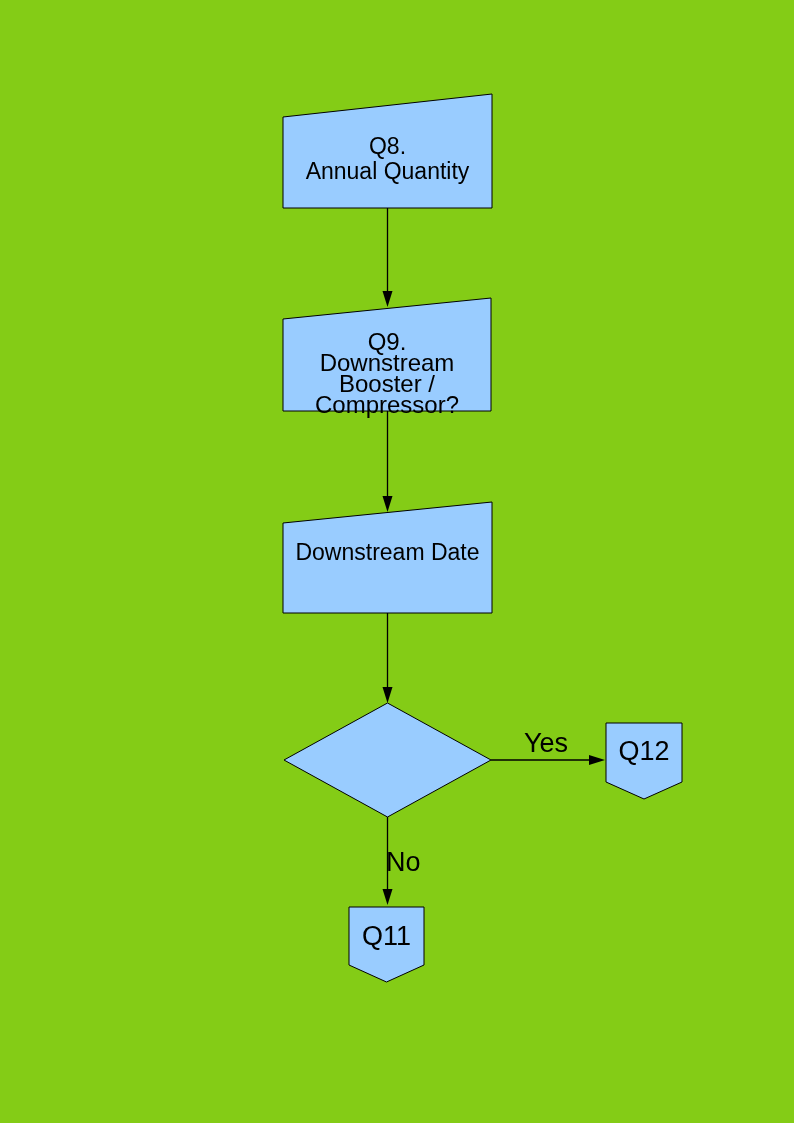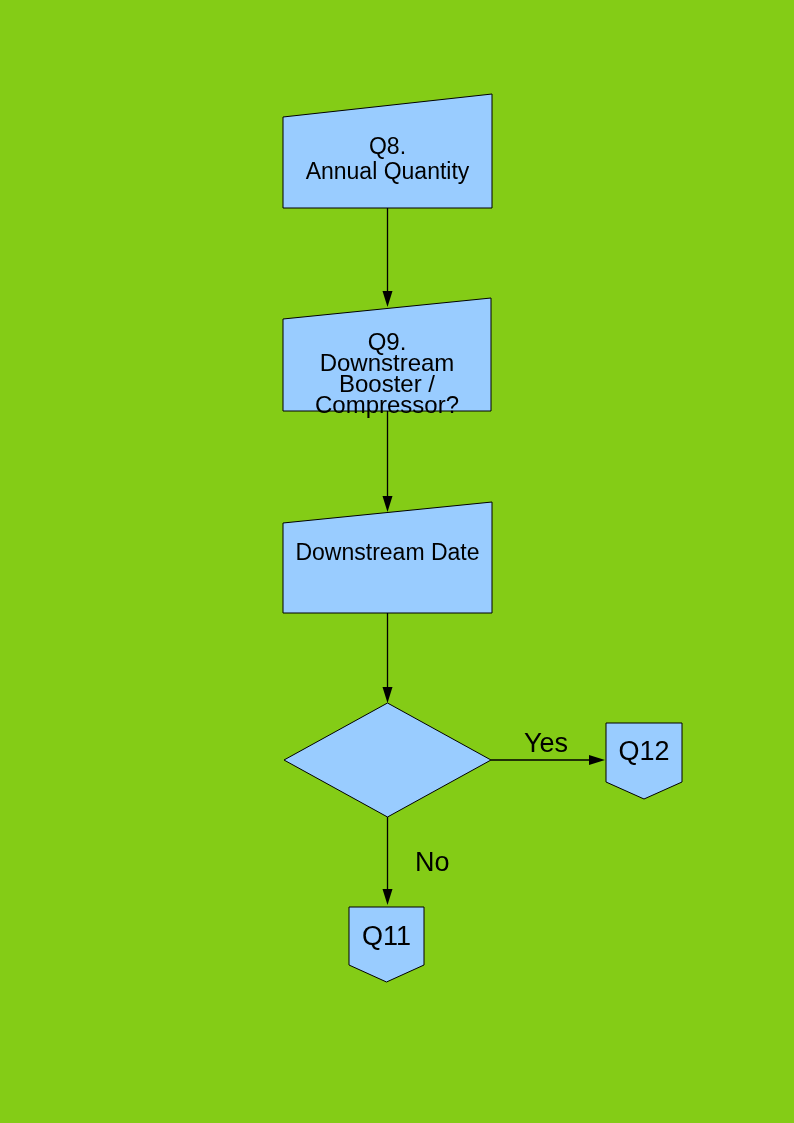--- a/index.html
+++ b/index.html
@@ -33,21 +33,21 @@
   .lbl-q11  { left: 349px; top: 922px; width: 75px;  font-size: 27px; line-height: 28px; }
   .edge-label {
     position: absolute;
     white-space: nowrap;
     font-size: 27px;
     line-height: 28px;
     color: #000000;
     pointer-events: none;
   }
   .lbl-yes { left: 524px; top: 729px; }
-  .lbl-no  { left: 386px; top: 848px; padding-left: 29px; }
+  .lbl-no  { left: 386px; top: 848px; }
 </style>
 </head>
 <body>
 
 <div class="page">
 
   <svg class="canvas" width="794" height="1123" viewBox="0 0 794 1123" xmlns="http://www.w3.org/2000/svg">
 
     <polygon points="283,117 492,94 492,208 283,208" stroke-width="1" fill="#99CCFF" stroke="#000000"></polygon>
 

